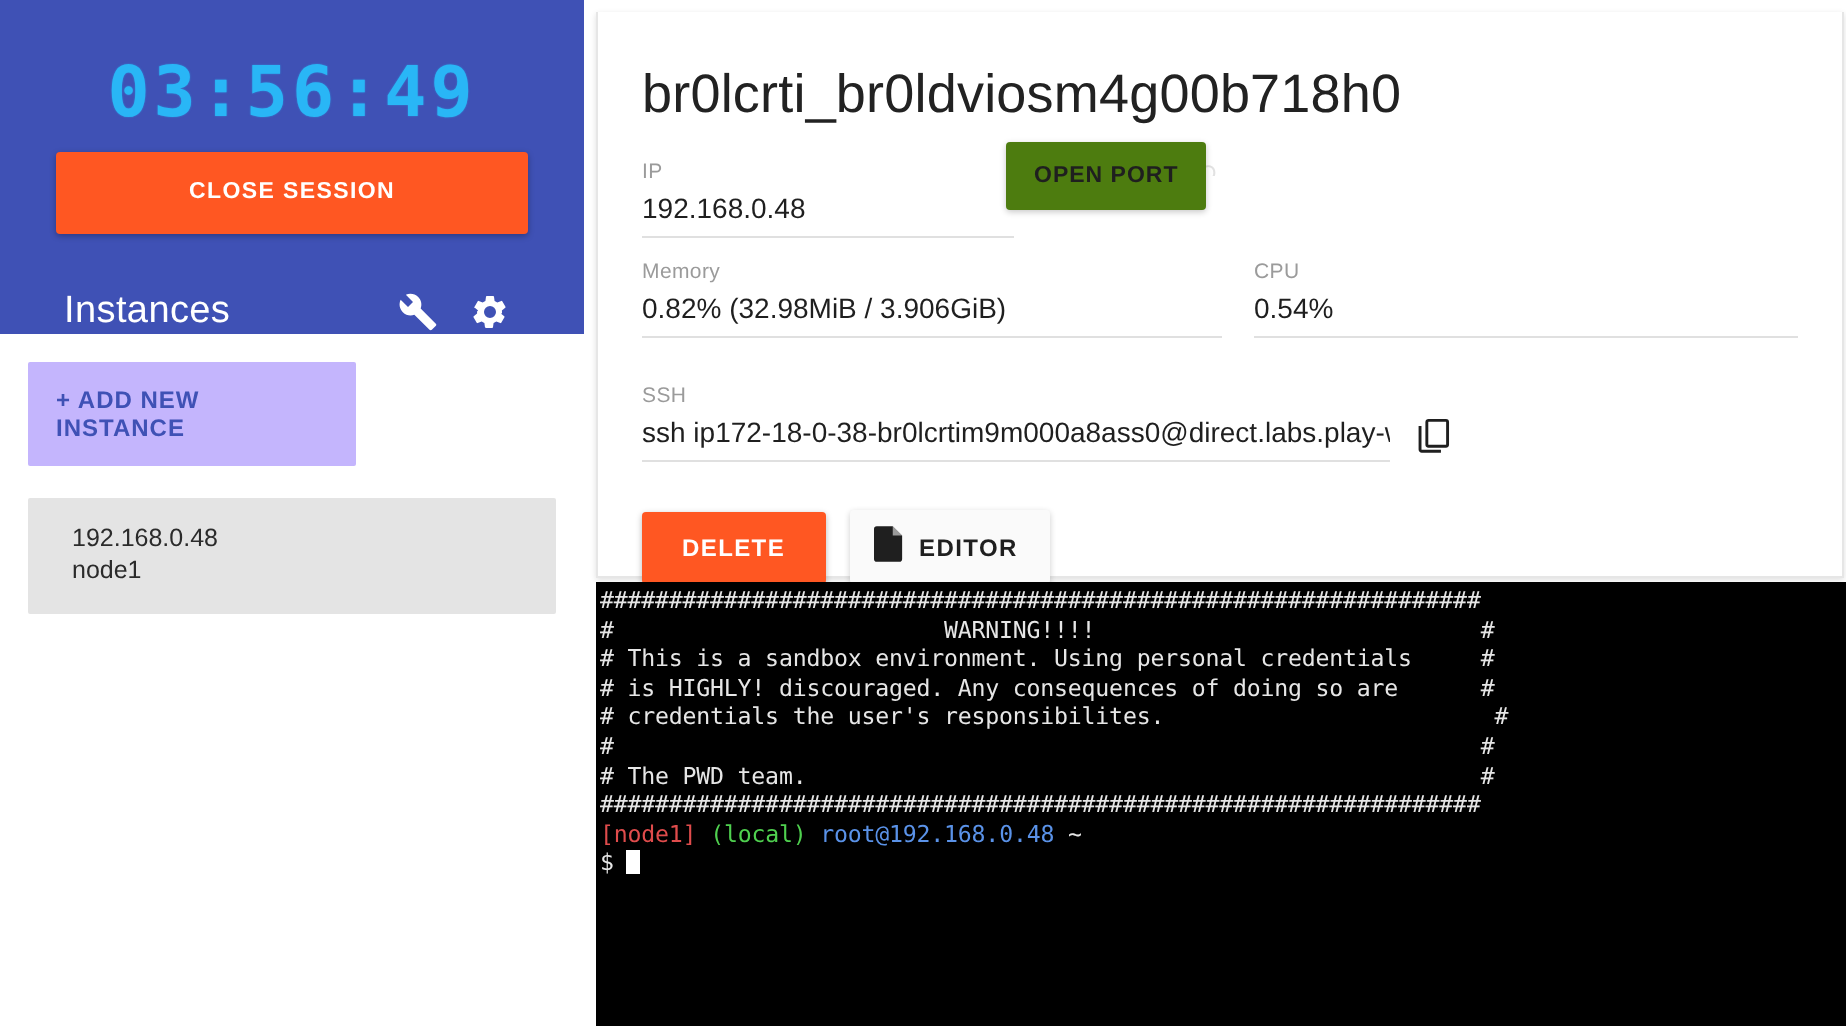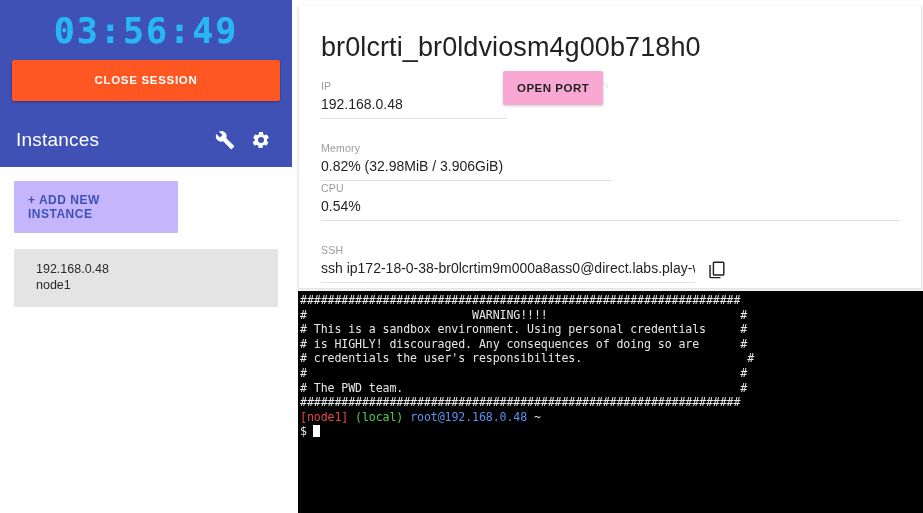--- a/index.html
+++ b/index.html
@@ -15,21 +15,21 @@
   #sidebar {
     width: 292px; height: 513px;
     background: #ffffff;
     position: relative;
     flex: 0 0 292px;
   }
   .sidebar-head {
     background: #3f51b5;
     height: 167px;
     width: 292px;
-    padding: 0;
+    padding: 16px;
     position: relative;
   }
   .timer {
     color: #29b6f6;
     font-family: "DejaVu Sans Mono", monospace;
     font-size: 35px;
     font-weight: 700;
     letter-spacing: 2px;
     text-align: center;
     padding-top: 8px;
@@ -140,21 +140,21 @@
   }
   .underline { border-bottom: 1px solid #e0e0e0; }
 
   .row-ip { position: relative; }
   .field-ip { width: 186px; }
 
   .open-port {
     position: absolute;
     left: 182px;
     top: -8px;
-    background: #f9a8d4;
+    background: #4d7c0f;
     border: none;
     border-radius: 2px;
     box-shadow: 0 1px 3px rgba(0,0,0,.22);
     padding: 11px 14px;
     font-size: 11.5px;
     font-weight: 700;
     color: #1f1f1f;
     letter-spacing: .5px;
     cursor: pointer;
     font-family: "Liberation Sans", sans-serif;
@@ -163,21 +163,21 @@
   .ghost-label {
     position: absolute;
     left: 272px; top: 2px;
     font-size: 10.5px;
     color: #e2e2e2;
     overflow: hidden;
     height: 7px;
     width: 26px;
   }
 
-  .row-stats { display: flex; margin-top: 22px; flex-direction: column; }
+  .row-stats { display: flex; margin-top: 10px; }
   .col-mem { width: 290px; margin-right: 16px; }
   .col-cpu { flex: 1; }
 
   .row-ssh { margin-top: 22px; position: relative; }
   .ssh-value-wrap { display: flex; align-items: center; }
   .ssh-value {
     flex: 0 0 374px;
     white-space: nowrap;
     overflow: hidden;
     font-size: 14px;
@@ -325,20 +325,32 @@
           <div class="ssh-value">ssh ip172-18-0-38-br0lcrtim9m000a8ass0@direct.labs.play-with-docker.com</div>
           <button class="copy-btn">
             <svg width="17" height="19" viewBox="0 0 20 22" fill="none" stroke="#1f1f1f" stroke-width="1.7">
               <rect x="5.2" y="1.2" width="12.2" height="15.2" rx="1"></rect>
               <path d="M13.5 19.4H2.2a1 1 0 01-1-1V4.6"></path>
             </svg>
           </button>
         </div>
       </div>
 
+      <div class="action-row">
+        <button class="btn-delete">DELETE</button>
+        <button class="btn-editor">
+          <span>
+            <svg width="15" height="18" viewBox="0 0 16 19" fill="#1f1f1f">
+              <path d="M10 0H1.5A1.5 1.5 0 000 1.5v16A1.5 1.5 0 001.5 19h12a1.5 1.5 0 001.5-1.5V5l-5-5z"></path>
+              <path d="M10 0l5 5h-5V0z" fill="#ffffff" opacity=".55"></path>
+            </svg>
+          </span>
+          <span>EDITOR</span>
+        </button>
+      </div>
     </div>
 
     <div id="terminal">
       <div class="term-line">################################################################</div>
       <div class="term-line">#                        WARNING!!!!                            #</div>
       <div class="term-line"># This is a sandbox environment. Using personal credentials     #</div>
       <div class="term-line"># is HIGHLY! discouraged. Any consequences of doing so are      #</div>
       <div class="term-line"># credentials the user's responsibilites.                        #</div>
       <div class="term-line">#                                                               #</div>
       <div class="term-line"># The PWD team.                                                 #</div>

